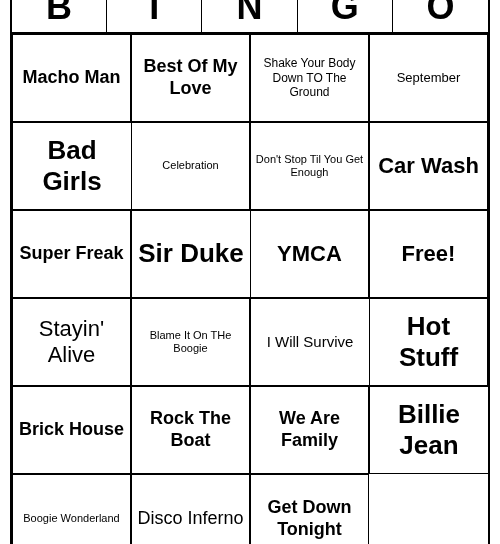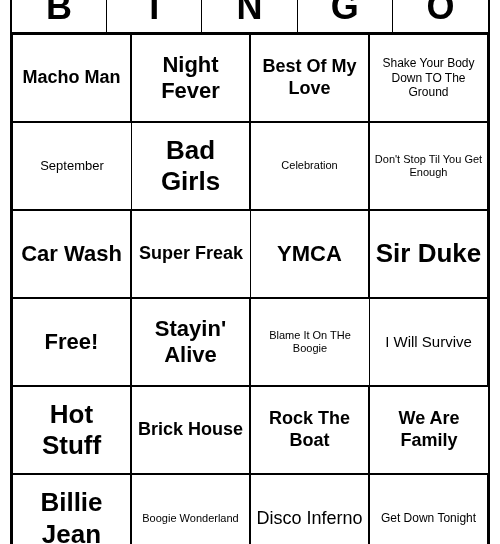--- a/index.html
+++ b/index.html
@@ -67,23 +67,20 @@
       <div class="bingo-header-cell">I</div>
       <div class="bingo-header-cell">N</div>
       <div class="bingo-header-cell">G</div>
       <div class="bingo-header-cell">O</div>
     </div>
   <div class="bingo-grid">
   <div class="bingo-cell">
         <span class="cell-text" style="font-size: 18px; font-weight: bold; line-height: 1.2;">Macho Man</span>
       </div>
       <div class="bingo-cell">
-        <span class="cell-text" style="font-size: 22px; font-weight: bold; line-height: 1.2;">Night Fever</span>
-      </div>
-      <div class="bingo-cell">
         <span class="cell-text" style="font-size: 18px; font-weight: bold; line-height: 1.2;">Best Of My Love</span>
       </div>
       <div class="bingo-cell">
         <span class="cell-text" style="font-size: 12px; line-height: 1.2;">Shake Your Body Down TO The Ground</span>
       </div>
       <div class="bingo-cell">
         <span class="cell-text" style="font-size: 13px; line-height: 1.2;">September</span>
       </div>
       <div class="bingo-cell">
         <span class="cell-text" style="font-size: 26px; font-weight: bold; line-height: 1.2;">Bad Girls</span>
@@ -94,30 +91,30 @@
       <div class="bingo-cell">
         <span class="cell-text" style="font-size: 11px; line-height: 1.2;">Don't Stop Til You Get Enough</span>
       </div>
       <div class="bingo-cell">
         <span class="cell-text" style="font-size: 22px; font-weight: bold; line-height: 1.2;">Car Wash</span>
       </div>
       <div class="bingo-cell">
         <span class="cell-text" style="font-size: 18px; font-weight: bold; line-height: 1.2;">Super Freak</span>
       </div>
       <div class="bingo-cell">
-        <span class="cell-text" style="font-size: 22px; font-weight: bold; line-height: 1.2;">YMCA</span>
+        <span class="cell-text" style="font-size: 26px; font-weight: bold; line-height: 1.2;">Sir Duke</span>
       </div>
       <div class="bingo-cell">
-        <span class="cell-text" style="font-size: 26px; font-weight: bold; line-height: 1.2;">Sir Duke</span>
+        <span class="cell-text" style="font-size: 22px; font-weight: bold; line-height: 1.2;">YMCA</span>
       </div>
       <div class="bingo-cell">
         <span class="cell-text" style="font-size: 22px; font-weight: bold; line-height: 1.2;">Free!</span>
       </div>
       <div class="bingo-cell">
-        <span class="cell-text" style="font-size: 22px; font-weight: bold; line-height: 1.2;">Stayin' Alive</span>
+        <span class="cell-text" style="font-size: 22px; font-weight: normal; line-height: 1.2;">Stayin' Alive</span>
       </div>
       <div class="bingo-cell">
         <span class="cell-text" style="font-size: 11px; line-height: 1.2;">Blame It On THe Boogie</span>
       </div>
       <div class="bingo-cell">
         <span class="cell-text" style="font-size: 15px; line-height: 1.2;">I Will Survive</span>
       </div>
       <div class="bingo-cell">
         <span class="cell-text" style="font-size: 26px; font-weight: bold; line-height: 1.2;">Hot Stuff</span>
       </div>
@@ -133,16 +130,16 @@
       <div class="bingo-cell">
         <span class="cell-text" style="font-size: 26px; font-weight: bold; line-height: 1.2;">Billie Jean</span>
       </div>
       <div class="bingo-cell">
         <span class="cell-text" style="font-size: 11px; line-height: 1.2;">Boogie Wonderland</span>
       </div>
       <div class="bingo-cell">
         <span class="cell-text" style="font-size: 18px; font-weight: normal; line-height: 1.2;">Disco Inferno</span>
       </div>
       <div class="bingo-cell">
-        <span class="cell-text" style="font-size: 12px; font-weight: normal; line-height: 1.2;">Get Down Tonight</span>
+        <span class="cell-text" style="font-size: 18px; font-weight: bold; line-height: 1.2;">Get Down Tonight</span>
       </div>
     </div>
 </div>
 
 </body></html>

